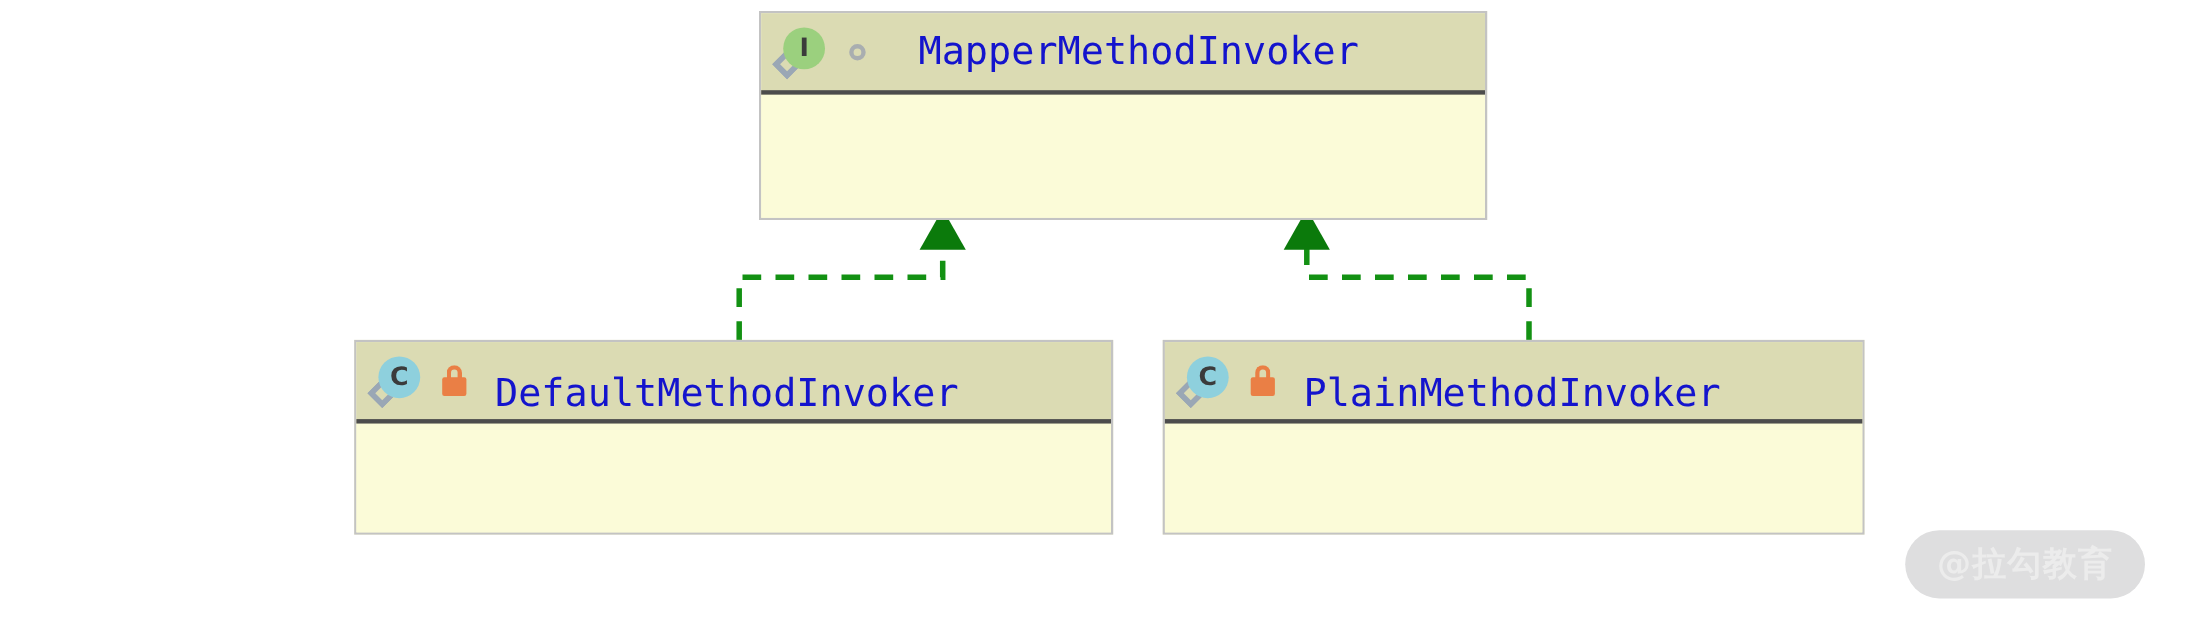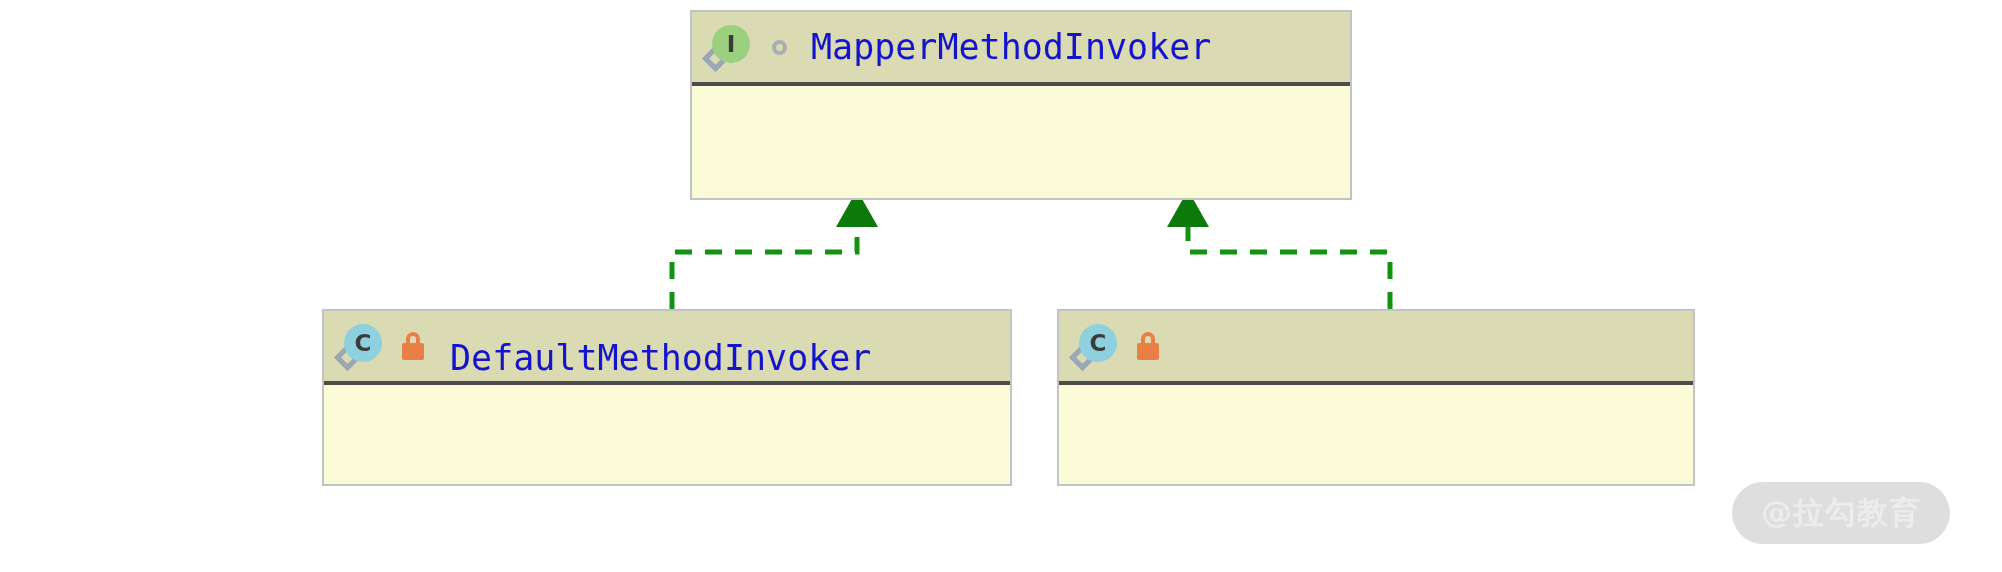--- a/index.html
+++ b/index.html
@@ -129,21 +129,21 @@
   }
 
   .uml-title {
     flex: 0 0 auto;
     font-family: "DejaVu Sans Mono", monospace;
     font-size: 35px;
     color: #1414cd;
     letter-spacing: 0px;
     white-space: nowrap;
   }
-  .uml-title.iface-title { margin-left: 24px; }
+  .uml-title.iface-title { margin-left: 48px; }
   .uml-title.class-title { margin-left: 26px; margin-top: 24px; }
 
   
   #edges {
     position: absolute;
     left: 0;
     top: 0;
     width: 2002px;
     height: 572px;
     z-index: 1;
@@ -221,20 +221,21 @@
   <div class="uml-node" style="left:1057px; top:309px; width:638px; height:177px;">
     <div class="uml-header">
       <span class="icon-stack">
         <span class="icon-diamond"></span>
         <span class="icon-disc klass">C</span>
       </span>
       <span class="vis-lock">
         <span class="shackle"></span>
         <span class="bodybox"></span>
       </span>
+      <span class="uml-title class-title">PlainMethodInvoker</span>
     </div>
     <div class="uml-body" style="height:99px;"></div>
   </div>
 
   <div id="watermark">
     <span class="wm-text">@拉勾教育</span>
   </div>
 
 </div>
 

